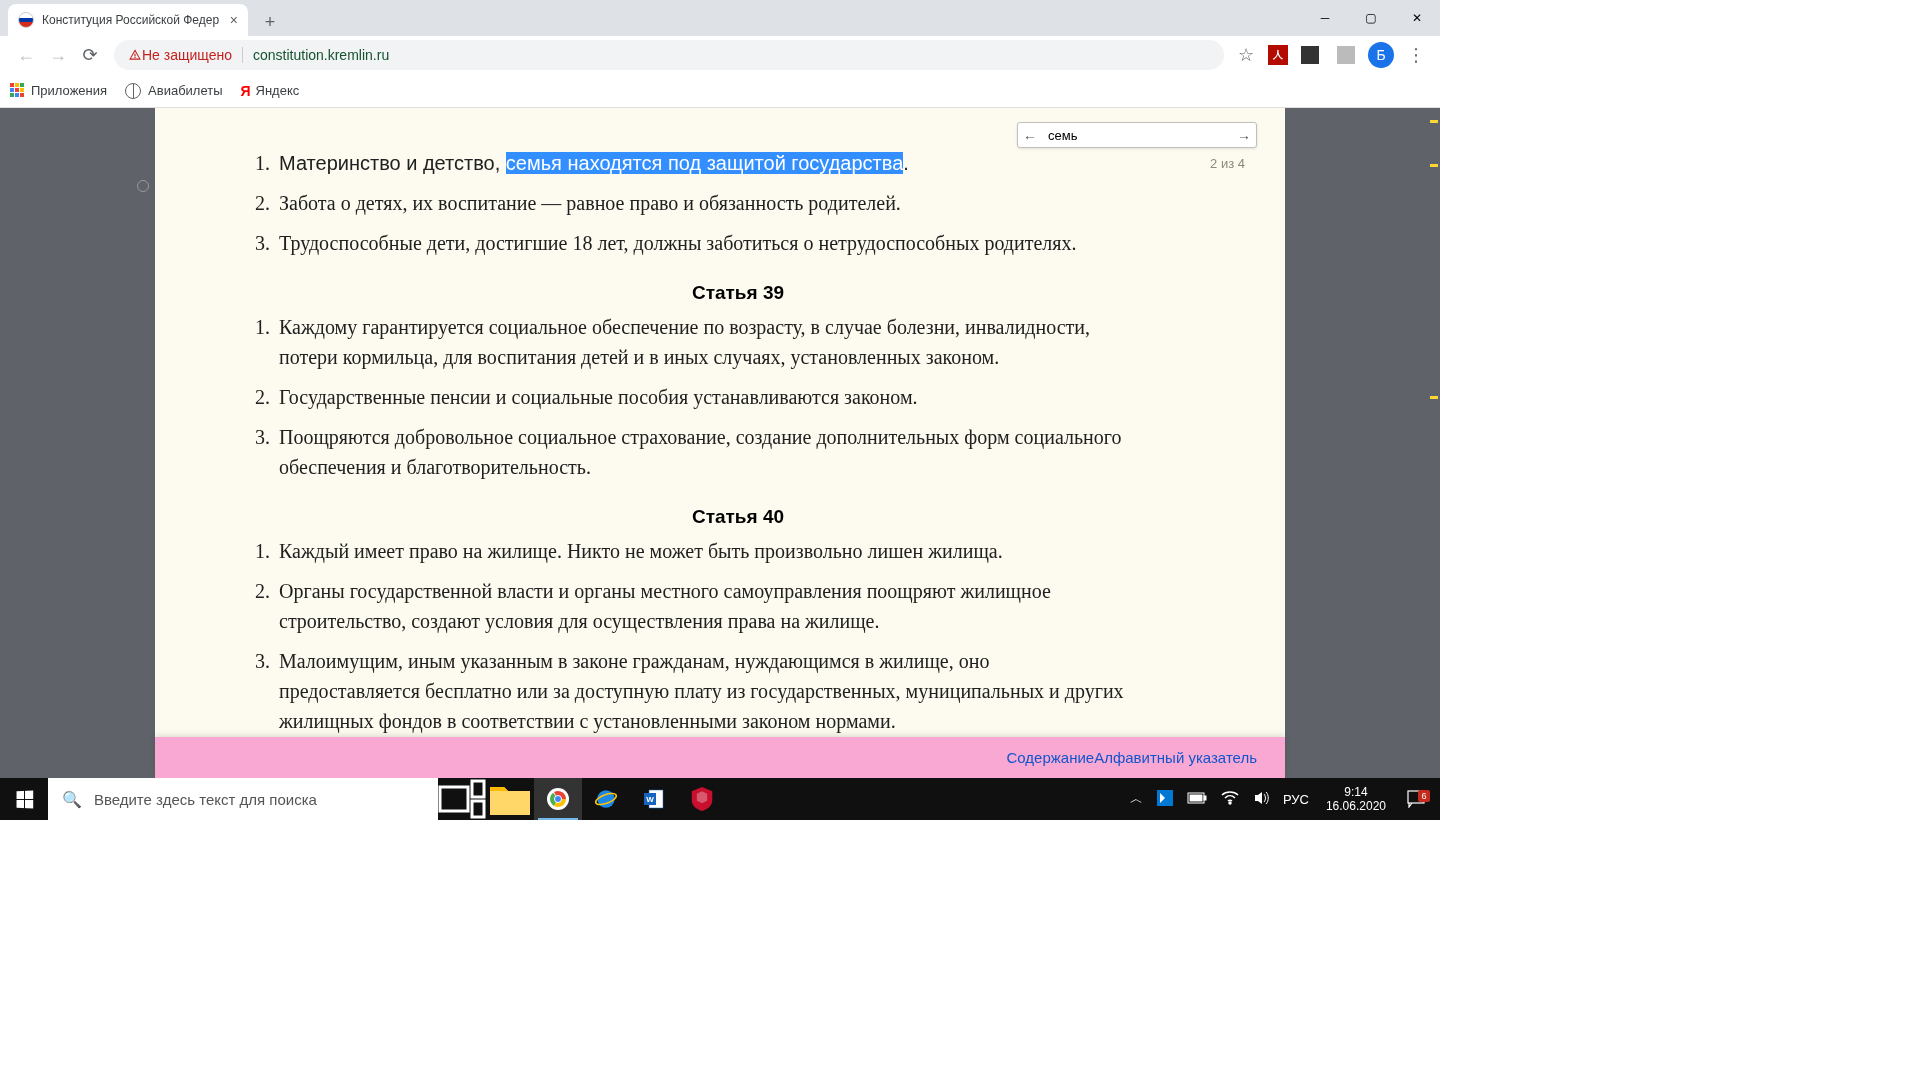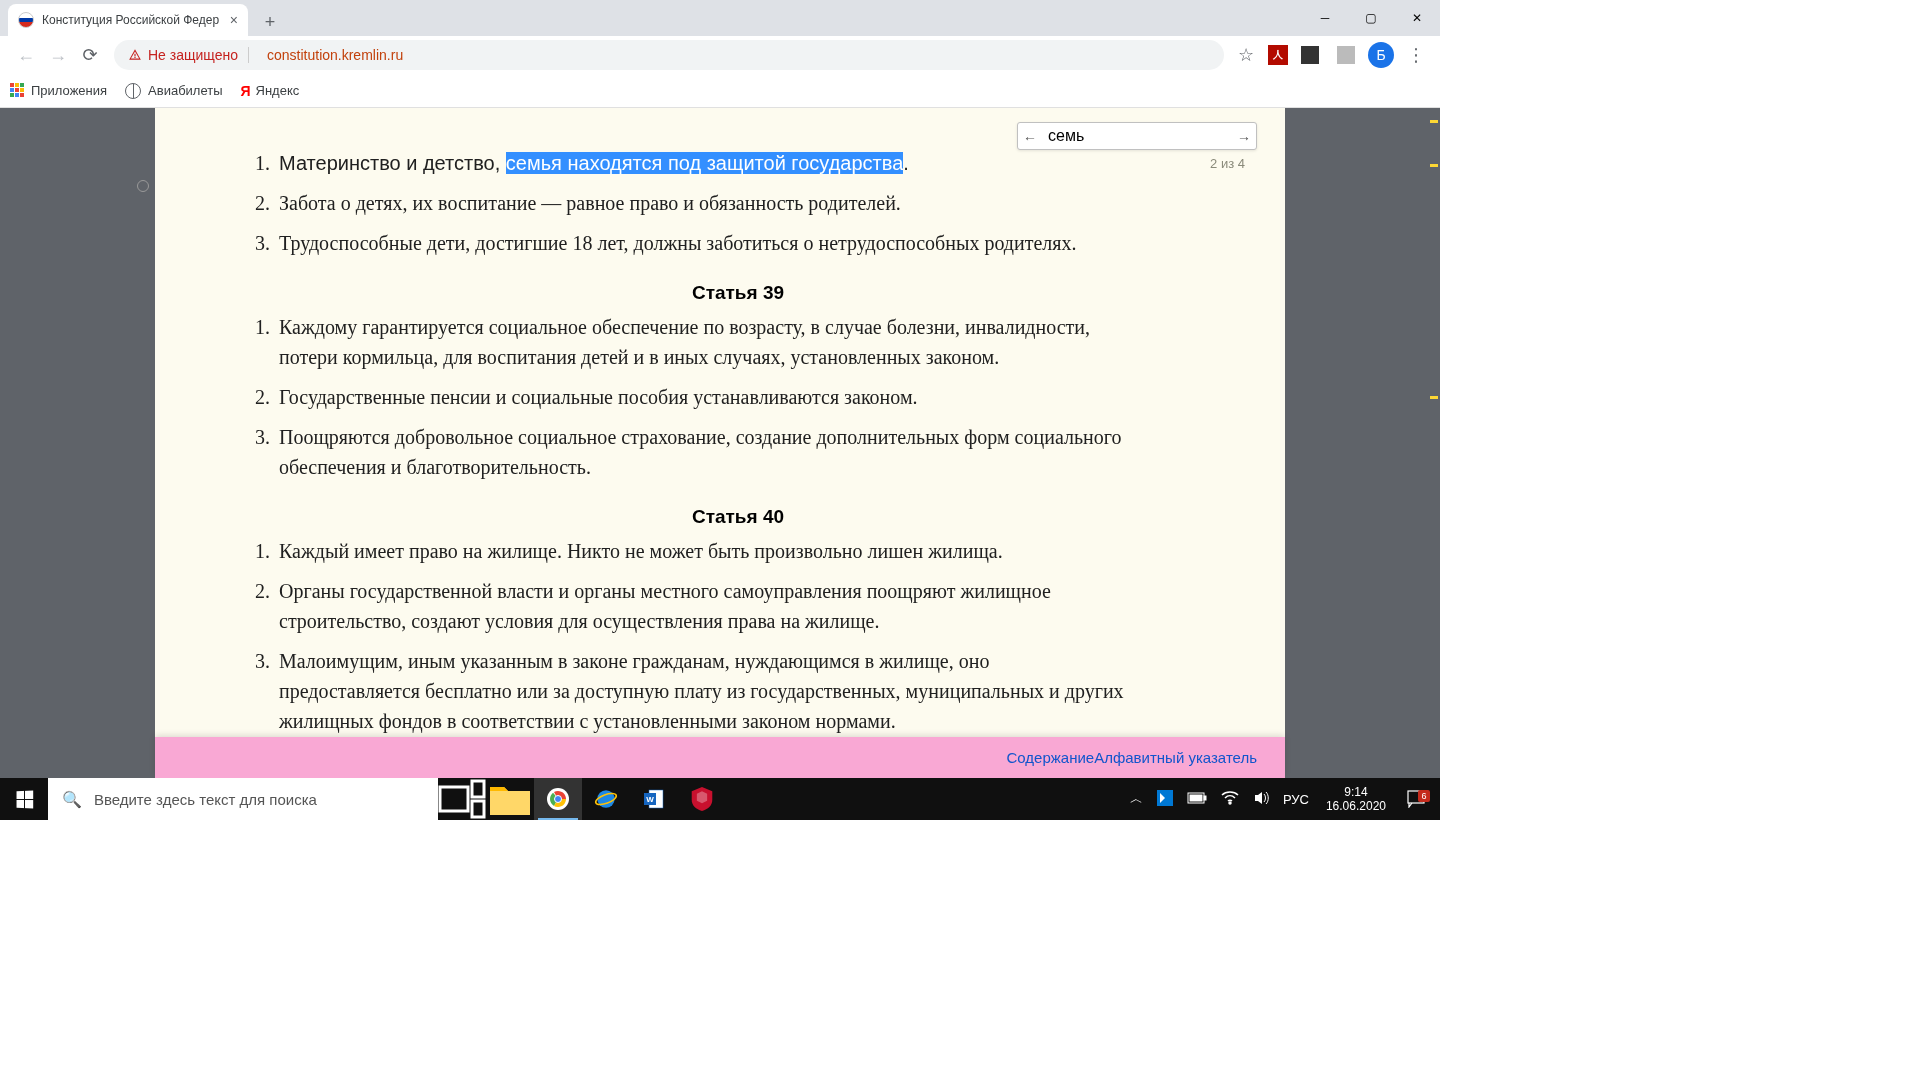--- a/index.html
+++ b/index.html
@@ -9,23 +9,23 @@
 .tab .favicon{width:16px;height:16px;border-radius:50%;background:linear-gradient(to bottom,#fff 33%,#0039a6 33%,#0039a6 66%,#d52b1e 66%);margin-right:8px;border:1px solid #ccc}
 .tab .tlabel{flex:1;white-space:nowrap;overflow:hidden;text-overflow:ellipsis}
 .tab .tclose{font-size:14px;color:#5f6368;margin-left:6px;cursor:pointer}
 .newtab{width:28px;height:28px;display:flex;align-items:center;justify-content:center;color:#5f6368;font-size:18px;margin-left:8px;cursor:pointer}
 .wincontrols{position:absolute;right:0;top:0;height:36px;display:flex}
 .wincontrols div{width:46px;height:36px;display:flex;align-items:center;justify-content:center;font-size:12px;color:#000;cursor:pointer}
 .urlbar{height:38px;display:flex;align-items:center;padding:0 10px;background:#fff}
 .navicon{width:32px;height:32px;display:flex;align-items:center;justify-content:center;color:#5f6368;font-size:18px;border-radius:50%;cursor:pointer}
 .navicon.disabled{color:#bdc1c6}
 .omnibox{flex:1;height:30px;background:#f1f3f4;border-radius:15px;display:flex;align-items:center;padding:0 14px;margin:0 8px;font-size:14px}
-.omnibox .sec{display:flex;align-items:center;color:#c5221f;gap:6px;padding-right:10px;border-right:1px solid #ccc;margin-right:18px}
+.omnibox .sec{display:flex;align-items:center;color:#c5221f;padding-right:10px;border-right:1px solid #ccc;margin-right:10px}
 .omnibox .secicon{width:14px;height:14px;color:#c5221f}
-.omnibox .addr{color:#c2410c}
+.omnibox .addr{color:#14532d}
 .ricons{display:flex;align-items:center;gap:8px}
 .ricon{width:28px;height:28px;display:flex;align-items:center;justify-content:center;cursor:pointer}
 .star{color:#5f6368;font-size:18px}
 .adobe{background:#b30b00;color:#fff;font-size:10px;font-weight:bold;width:20px;height:20px}
 .sq{background:#333;width:18px;height:18px}
 .grey{background:#bbb;width:18px;height:18px}
 .avatar{background:#1a73e8;color:#fff;width:26px;height:26px;border-radius:50%;font-size:14px;font-weight:500}
 .kebab{color:#5f6368;font-size:18px}
 .bookbar{height:34px;display:flex;align-items:center;padding:0 10px;gap:18px;border-bottom:1px solid #e0e0e0;font-size:13px;color:#3c4043}
 .bk{display:flex;gap:7px;cursor:pointer}
@@ -36,21 +36,21 @@
 .apps-icon span:nth-child(6){background:#fbbc04}.apps-icon span:nth-child(7){background:#34a853}
 .apps-icon span:nth-child(8){background:#4285f4}.apps-icon span:nth-child(9){background:#ea4335}
 .globe{width:16px;height:16px;border:1.5px solid #5f6368;border-radius:50%;position:relative}
 .globe::after{content:'';position:absolute;left:50%;top:0;bottom:0;width:1px;background:#5f6368}
 .ya{width:8px;height:14px;color:#ff0000;font-weight:bold;font-size:14px}
 .viewport{position:absolute;top:108px;left:0;right:0;bottom:42px;background:#5f6369}
 .page{background:#fdfbef;width:1130px;margin:0 auto;height:100%;position:relative;padding:40px 60px 0 96px}
 .radio{position:absolute;left:-18px;top:72px;width:12px;height:12px;border:1.5px solid #999;border-radius:50%}
 .findbar{position:absolute;right:28px;top:14px;background:#fff;border:1px solid #c0c0c0;border-radius:3px;display:flex;align-items:center;box-shadow:0 1px 3px rgba(0,0,0,.1)}
 .findbar .arr{width:24px;height:24px;display:flex;align-items:center;justify-content:center;cursor:pointer;font-size:14px;color:#555}
-.findbar input{border:none;outline:none;width:190px;padding:4px 6px;font-size:16px}
+.findbar input{border:none;outline:none;width:190px;padding:4px 6px;font-size:13px}
 .counter{position:absolute;right:40px;top:48px;color:#8a8a7a;font-size:13px}
 .art{text-align:center;font-family:Arial;font-size:19px;font-weight:bold;margin:24px 0 8px}
 .art.first{margin-top:8px}
 .art .hl{background:#ffeb3b}
 ol.items{list-style:decimal;padding-left:24px;max-width:880px}
 ol.items li{font-family:Georgia,"Times New Roman",serif;font-size:20px;line-height:1.5;color:#202020;margin-bottom:10px;padding-left:4px}
 .sel{background:#338fff;color:#fff}
 .footer{position:absolute;bottom:0;left:0;right:0;background:#f9a8d4;padding:12px 28px;display:flex;justify-content:flex-end;box-shadow:0 -2px 6px rgba(0,0,0,.12)}
 .footer a{color:#1155cc;font-size:15px;cursor:pointer}
 .scrollmark{position:absolute;right:2px;width:8px;height:3px;background:#fdd835}

